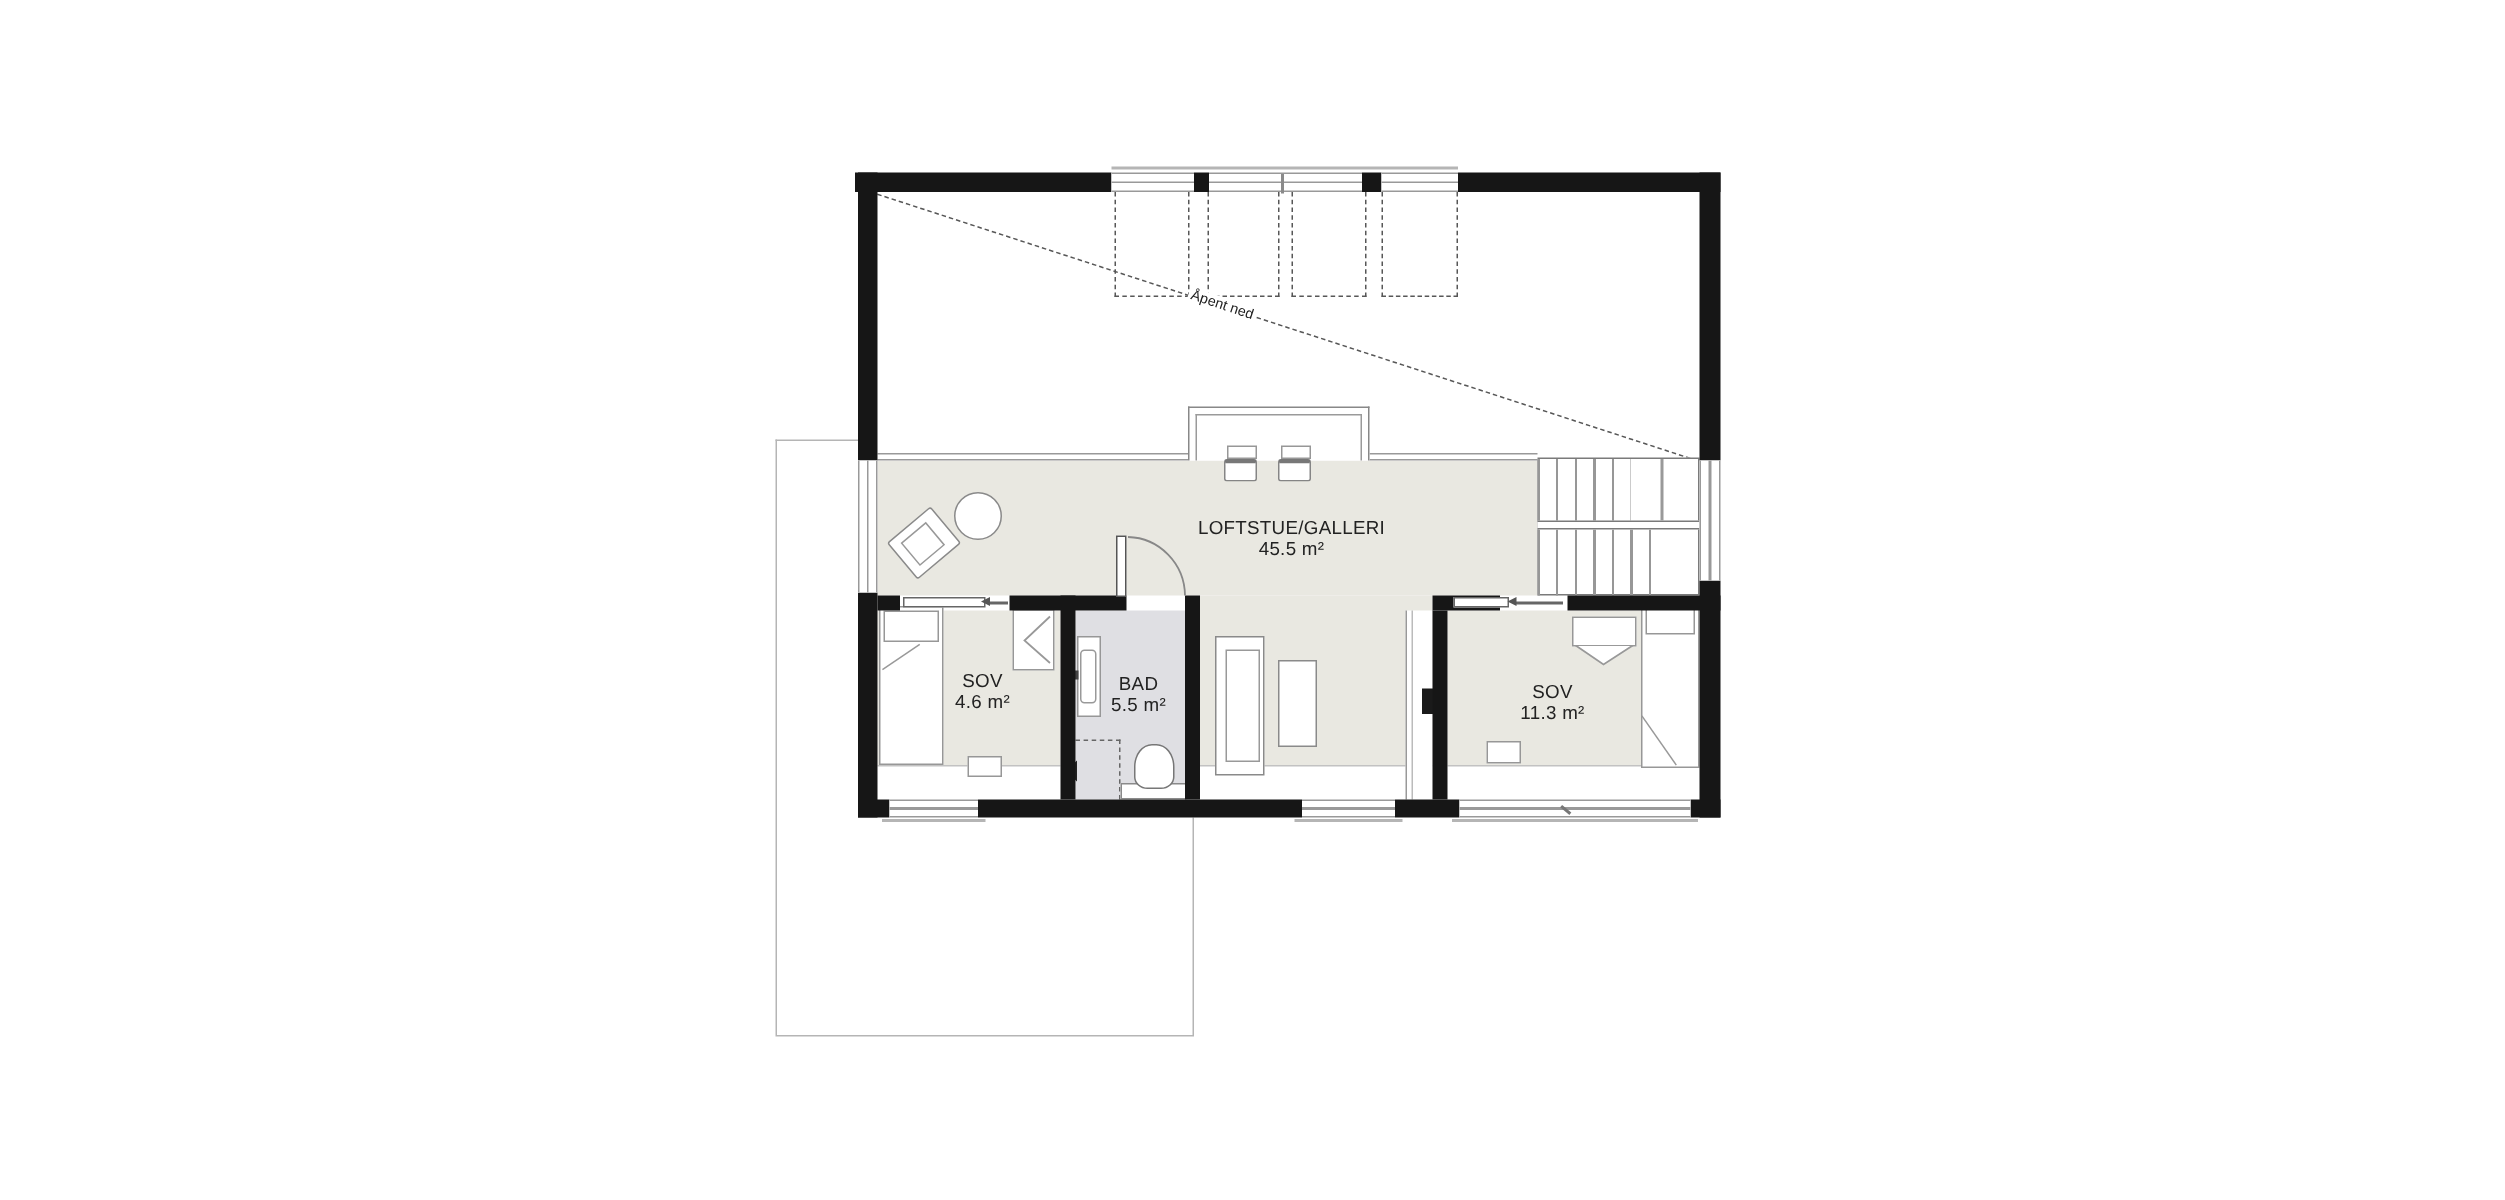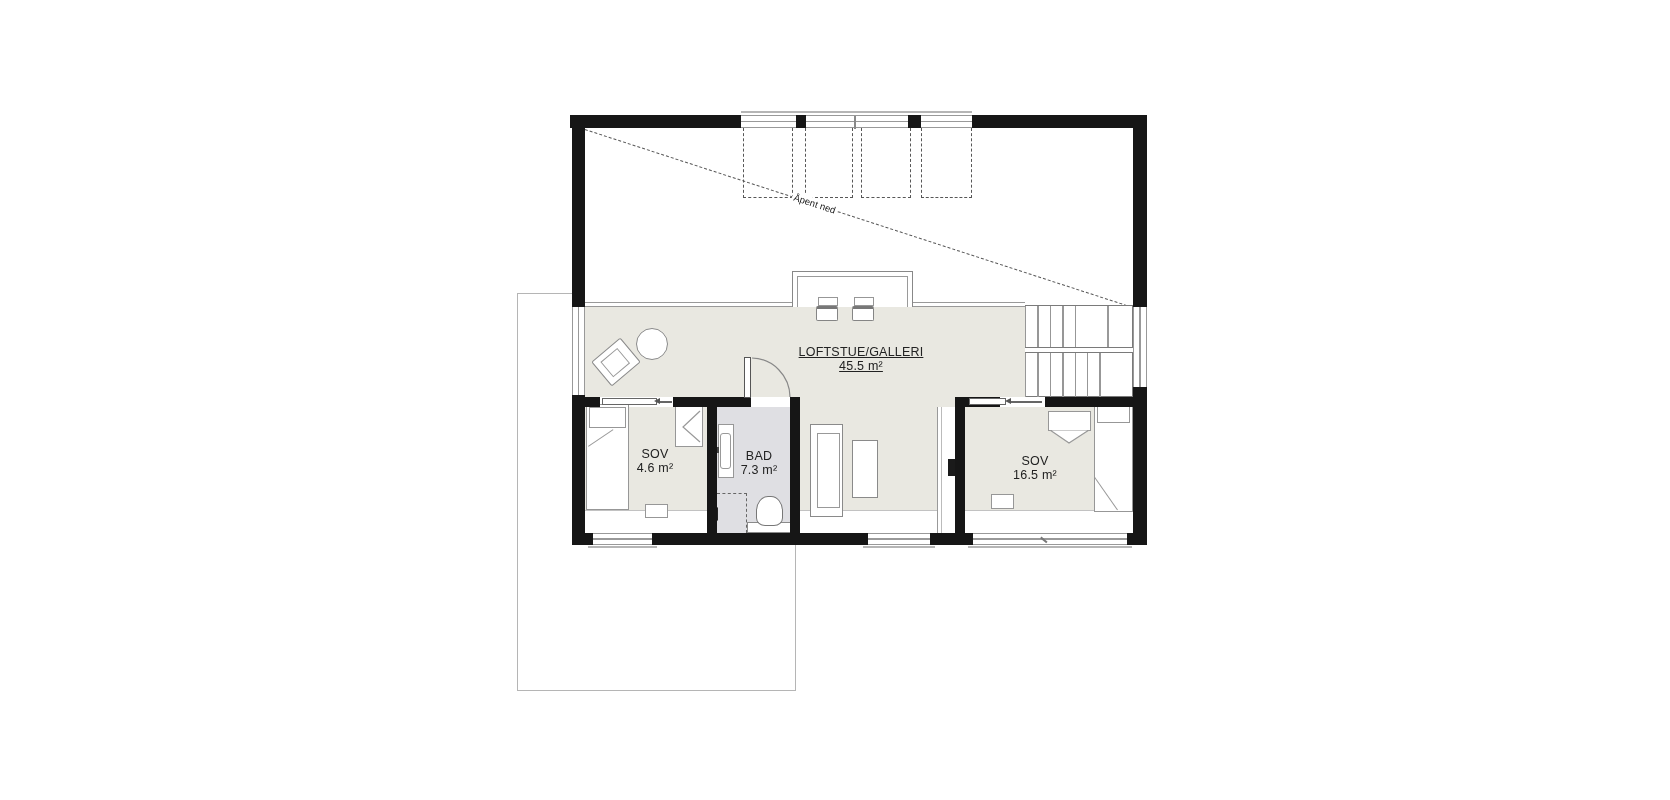--- a/index.html
+++ b/index.html
@@ -172,30 +172,30 @@
   <svg class="abs" style="left:751px;top:357px;" width="41" height="41" viewBox="0 0 41 41">
       <path d="M1,1 A39,39.5 0 0 1 39,40" fill="none" stroke="#888" stroke-width="1.2"></path>
     </svg>
   <div class="abs" style="left:602px;top:398px;width:55px;height:7px;background:#fff;border:1px solid #666;"></div>
   <div class="abs" style="left:659px;top:401px;width:13px;height:1.5px;background:#666;"></div>
   <div class="abs" style="left:654px;top:398px;width:0;height:0;border-right:6px solid #555;border-top:3.5px solid transparent;border-bottom:3.5px solid transparent;"></div>
   <div class="abs" style="left:969px;top:398px;width:37px;height:7px;background:#fff;border:1px solid #666;"></div>
   <div class="abs" style="left:1010px;top:401px;width:32px;height:1.5px;background:#666;"></div>
   <div class="abs" style="left:1005px;top:398px;width:0;height:0;border-right:6px solid #555;border-top:3.5px solid transparent;border-bottom:3.5px solid transparent;"></div>
 
-  <div class="abs room-label" style="left:771px;top:345px;width:180px;text-decoration:underline;">
+  <div class="abs room-label" style="left:771px;top:345px;width:180px;">
     <div class="nm">LOFTSTUE/GALLERI</div>
     <div>45.5 m²</div>
   </div>
   <div class="abs room-label" style="left:605px;top:447px;width:100px;">
     <div class="nm">SOV</div>
     <div>4.6 m²</div>
   </div>
   <div class="abs room-label" style="left:709px;top:449px;width:100px;">
     <div class="nm">BAD</div>
-    <div>7.3 m²</div>
+    <div>5.5 m²</div>
   </div>
   <div class="abs room-label" style="left:985px;top:454px;width:100px;">
     <div class="nm">SOV</div>
-    <div>16.5 m²</div>
+    <div>11.3 m²</div>
   </div>
 
 </div>
 
 </body></html>

